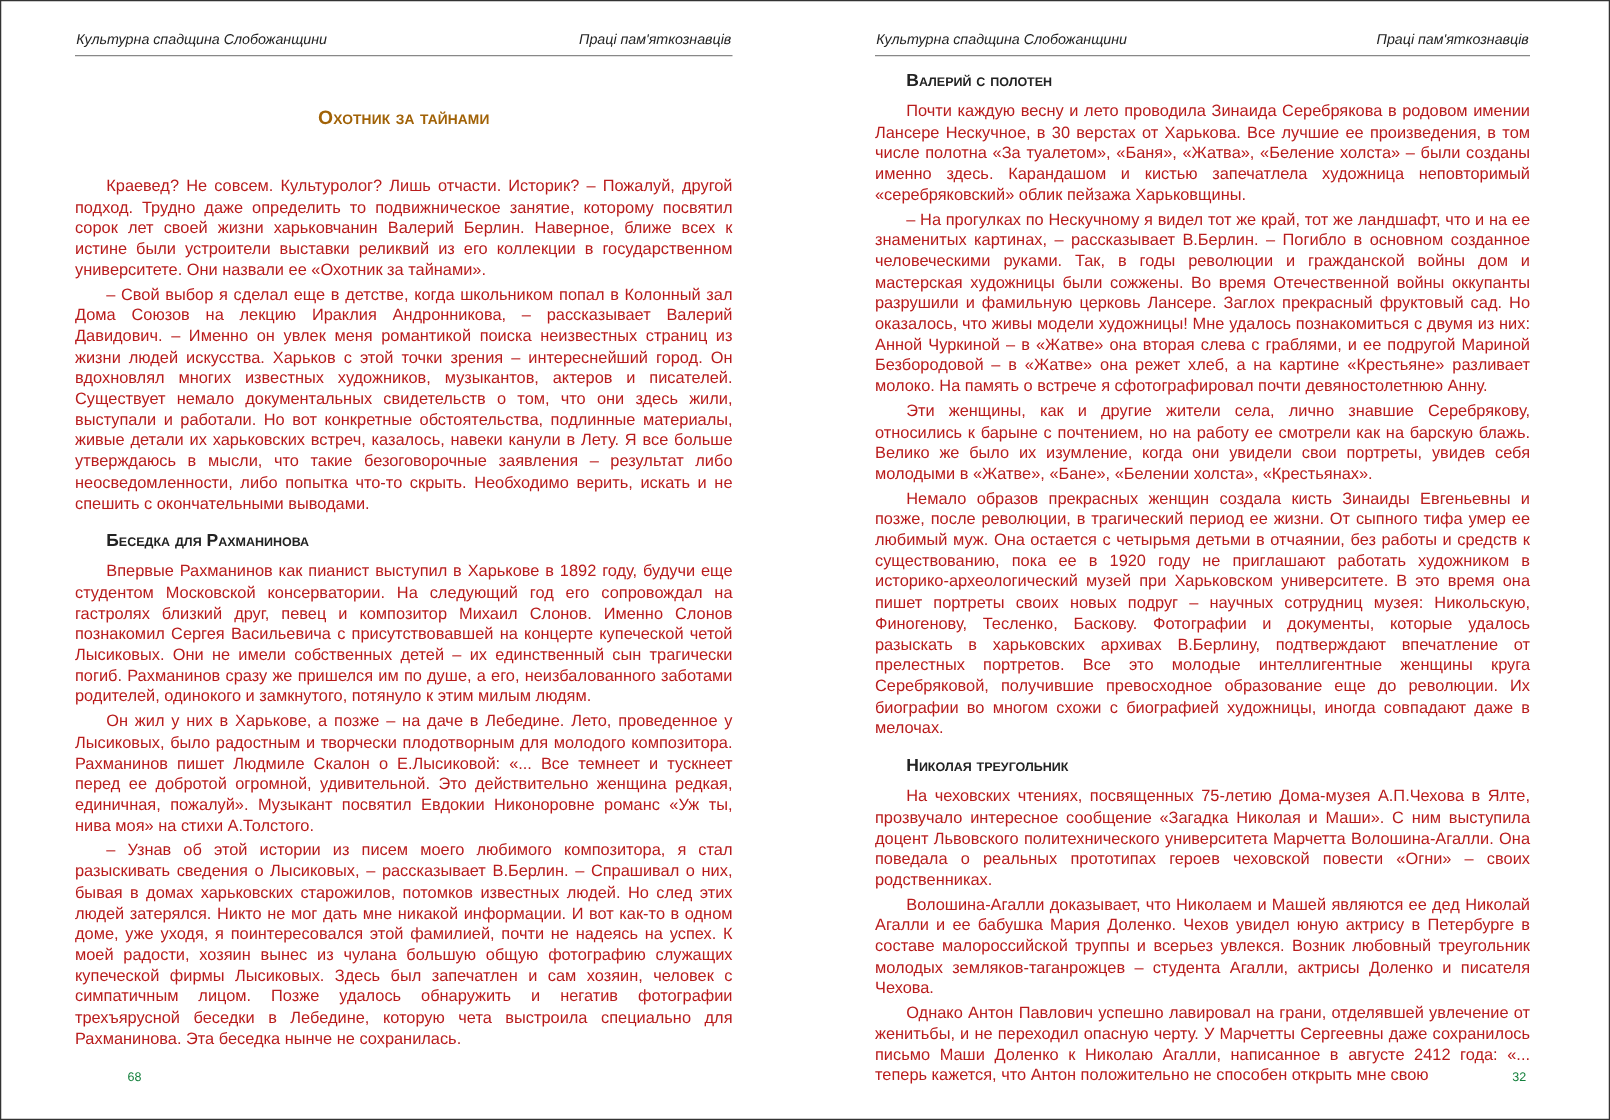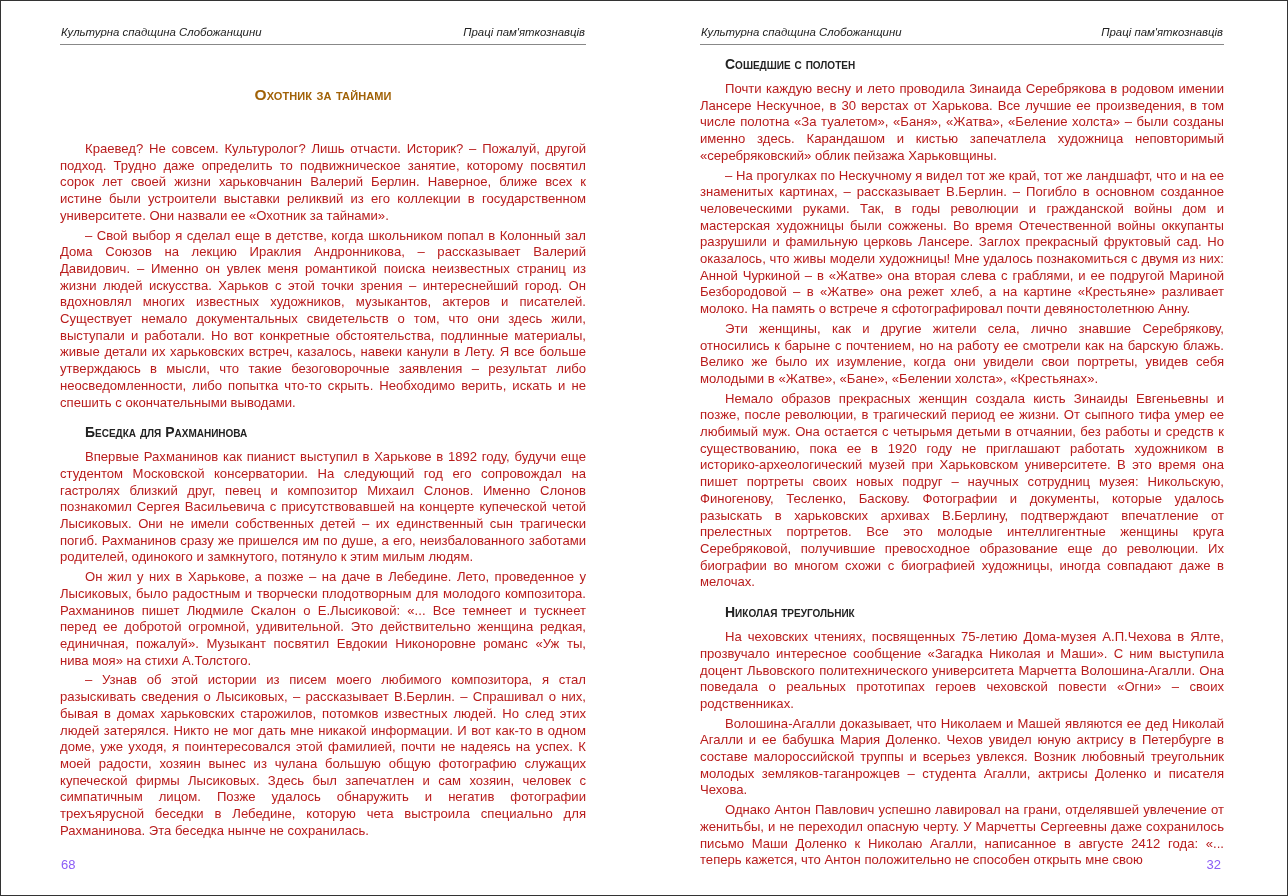--- a/index.html
+++ b/index.html
@@ -30,21 +30,21 @@
   }
   .section-heading {
     font-weight: bold; font-size: 14px; font-variant: small-caps;
     margin: 0 0 9px 25px; color: #222;
   }
   p {
     margin: 0 0 3px 0; font-size: 13.1px; line-height: 16.7px;
     text-align: justify; text-indent: 25px; color: #b91c1c;
   }
   .gap { height: 10px; }
-  .folio { position: absolute; top: 857px; font-size: 13px; color: #8b5cf6; }
+  .folio { position: absolute; top: 857px; font-size: 10px; color: #15803d; margin-left: 41px; }
   .page.left .folio { left: 1px; }
   .page.right .folio { right: 3px; }
 </style>
 </head>
 <body>
 
 <div class="frame"></div>
 
 <div class="page left">
   <div class="running-head">
@@ -63,21 +63,21 @@
   </div>
   <div class="folio">68</div>
 </div>
 
 <div class="page right">
   <div class="running-head">
     <span class="rh-left">Культурна спадщина Слобожанщини</span>
     <span class="rh-right">Праці пам'яткознавців</span>
   </div>
   <div class="content">
-    <div class="section-heading">Сошедшие с полотен</div>
+    <div class="section-heading">Валерий с полотен</div>
     <p>Почти каждую весну и лето проводила Зинаида Серебрякова в родовом имении Лансере Нескучное, в 30 верстах от Харькова. Все лучшие ее произведения, в том числе полотна «За туалетом», «Баня», «Жатва», «Беление холста» – были созданы именно здесь. Карандашом и кистью запечатлела художница неповторимый «серебряковский» облик  пейзажа Харьковщины.</p>
     <p>– На прогулках по Нескучному я видел тот же край, тот же ландшафт, что и на ее знаменитых картинах, – рассказывает В.Берлин. – Погибло в основном созданное человеческими руками. Так, в годы революции и гражданской войны дом и мастерская художницы были сожжены. Во время Отечественной войны оккупанты разрушили и фамильную церковь Лансере. Заглох прекрасный фруктовый сад. Но оказалось, что живы модели художницы! Мне удалось познакомиться с двумя из них: Анной Чуркиной – в «Жатве» она вторая слева с граблями, и ее подругой Мариной Безбородовой – в «Жатве» она режет хлеб, а на картине «Крестьяне» разливает молоко. На память о встрече я сфотографировал почти девяностолетнюю Анну.</p>
     <p>Эти женщины, как и другие жители села, лично знавшие Серебрякову, относились к барыне с почтением, но на работу ее смотрели как на барскую блажь. Велико же было их изумление, когда они увидели свои портреты, увидев себя молодыми в «Жатве», «Бане», «Белении холста», «Крестьянах».</p>
     <p>Немало образов прекрасных женщин создала кисть Зинаиды Евгеньевны и позже, после революции, в трагический период ее жизни. От сыпного тифа умер ее любимый муж. Она остается с четырьмя детьми в отчаянии, без работы и средств к существованию, пока ее в 1920 году не приглашают работать художником в историко-археологический музей при Харьковском университете. В это время она пишет портреты своих новых подруг – научных сотрудниц музея: Никольскую, Финогенову, Тесленко, Баскову. Фотографии и документы, которые удалось разыскать в харьковских архивах В.Берлину, подтверждают впечатление от прелестных портретов. Все это молодые интеллигентные женщины круга Серебряковой, получившие превосходное образование еще до революции. Их биографии во многом схожи с биографией художницы, иногда совпадают даже в мелочах.</p>
     <div class="gap"></div>
     <div class="section-heading">Николая треугольник</div>
     <p>На чеховских чтениях, посвященных 75-летию Дома-музея А.П.Чехова в Ялте, прозвучало интересное сообщение «Загадка Николая и Маши». С ним выступила доцент Львовского политехнического университета Марчетта Волошина-Агалли. Она поведала о реальных прототипах героев чеховской повести «Огни» – своих родственниках.</p>
     <p>Волошина-Агалли доказывает, что Николаем и Машей являются ее дед Николай Агалли и ее бабушка Мария Доленко. Чехов увидел юную актрису в Петербурге в составе малороссийской труппы и всерьез увлекся. Возник любовный треугольник молодых земляков-таганрожцев – студента Агалли, актрисы Доленко и писателя Чехова.</p>
     <p>Однако Антон Павлович успешно лавировал на грани, отделявшей увлечение от женитьбы, и не переходил опасную черту. У Марчетты Сергеевны даже сохранилось письмо Маши Доленко к Николаю Агалли, написанное в августе 2412 года: «... теперь кажется, что Антон положительно не способен открыть мне свою</p>
   </div>

